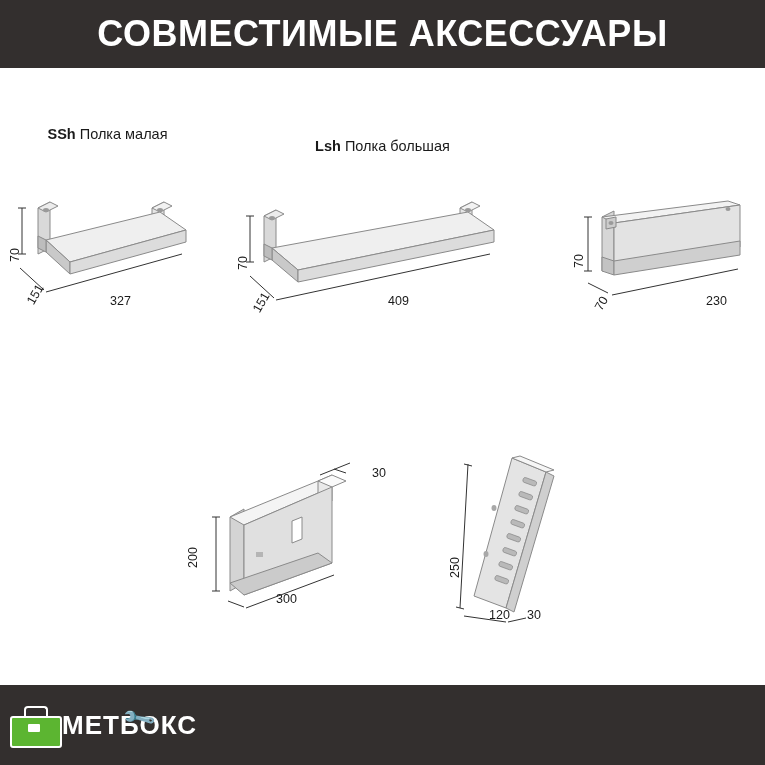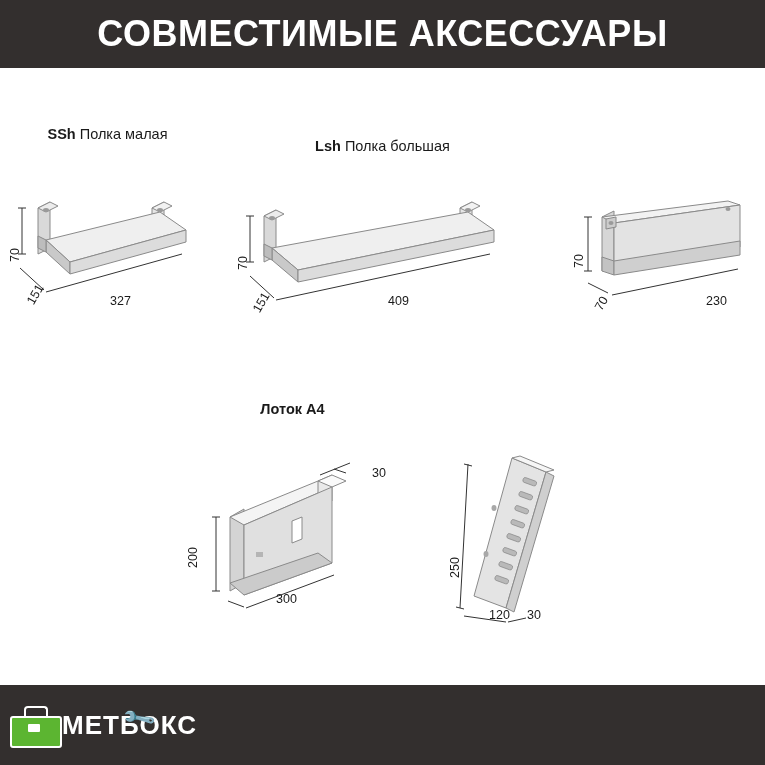--- a/index.html
+++ b/index.html
@@ -226,25 +226,20 @@
       <line x1="6" y1="22" x2="14" y2="22" stroke="#333" stroke-width="1"></line>
       <line x1="6" y1="76" x2="14" y2="76" stroke="#333" stroke-width="1"></line>
       <line x1="10" y1="88" x2="30" y2="98" stroke="#333" stroke-width="1"></line>
       <line x1="34" y1="100" x2="160" y2="74" stroke="#333" stroke-width="1"></line>
     </svg>
   </div>
   <div class="dim vert" style="left:572px; top:268px;">70</div>
   <div class="dim diag-l" style="left:592px; top:306px;">70</div>
   <div class="dim" style="left:706px; top:294px;">230</div>
 
-  <div class="item" style="left:190px; top:400px; width:205px;">
-    <div class="item-label" style="width:205px;">
-      <span class="code">Лоток A4</span><span></span>
-    </div>
-  </div>
 
   <div class="art" style="left:200px; top:455px;">
     <svg width="190" height="160" viewBox="0 0 190 160">
 
       <polygon points="30,62 44,54 44,128 30,136" fill="#d4d4d4" stroke="#8a8a8a" stroke-width="1"></polygon>
 
       <polygon points="30,62 118,26 132,32 44,70" fill="#f4f4f4" stroke="#8a8a8a" stroke-width="1"></polygon>
 
       <polygon points="118,26 132,20 132,46 118,52" fill="#e9e9e9" stroke="#8a8a8a" stroke-width="1"></polygon>
       <polygon points="118,26 132,20 146,26 132,32" fill="#fafafa" stroke="#8a8a8a" stroke-width="1"></polygon>

